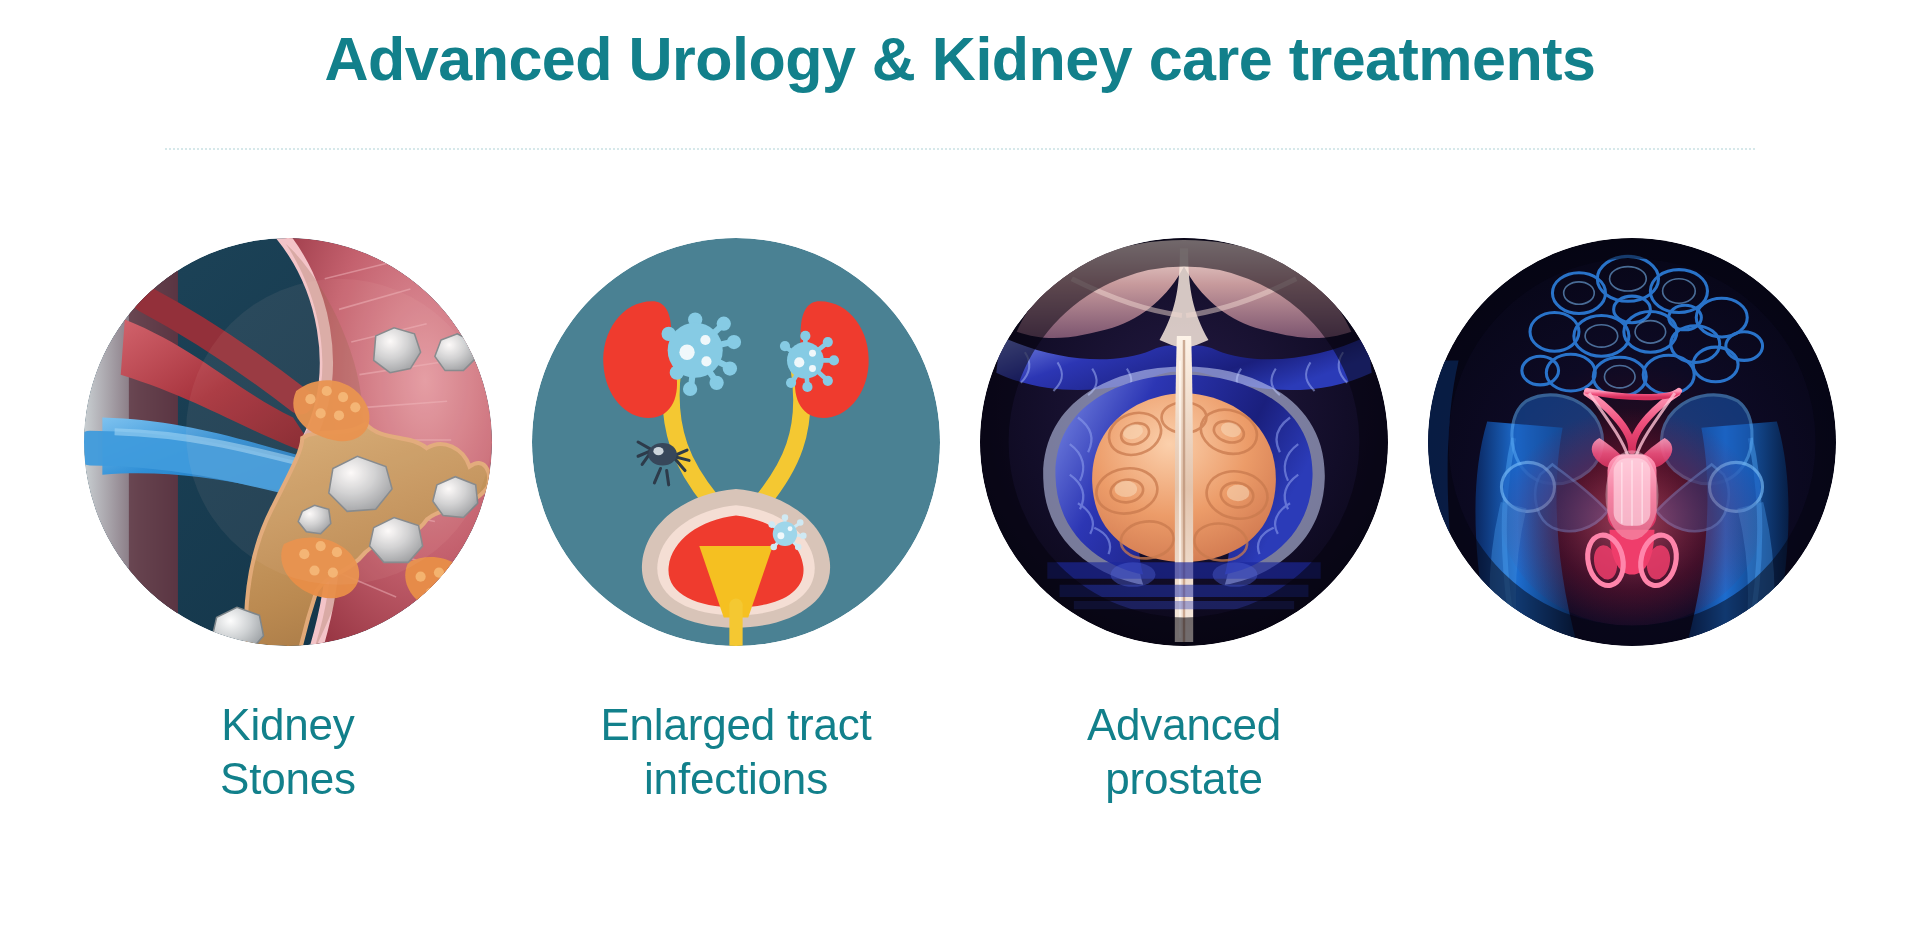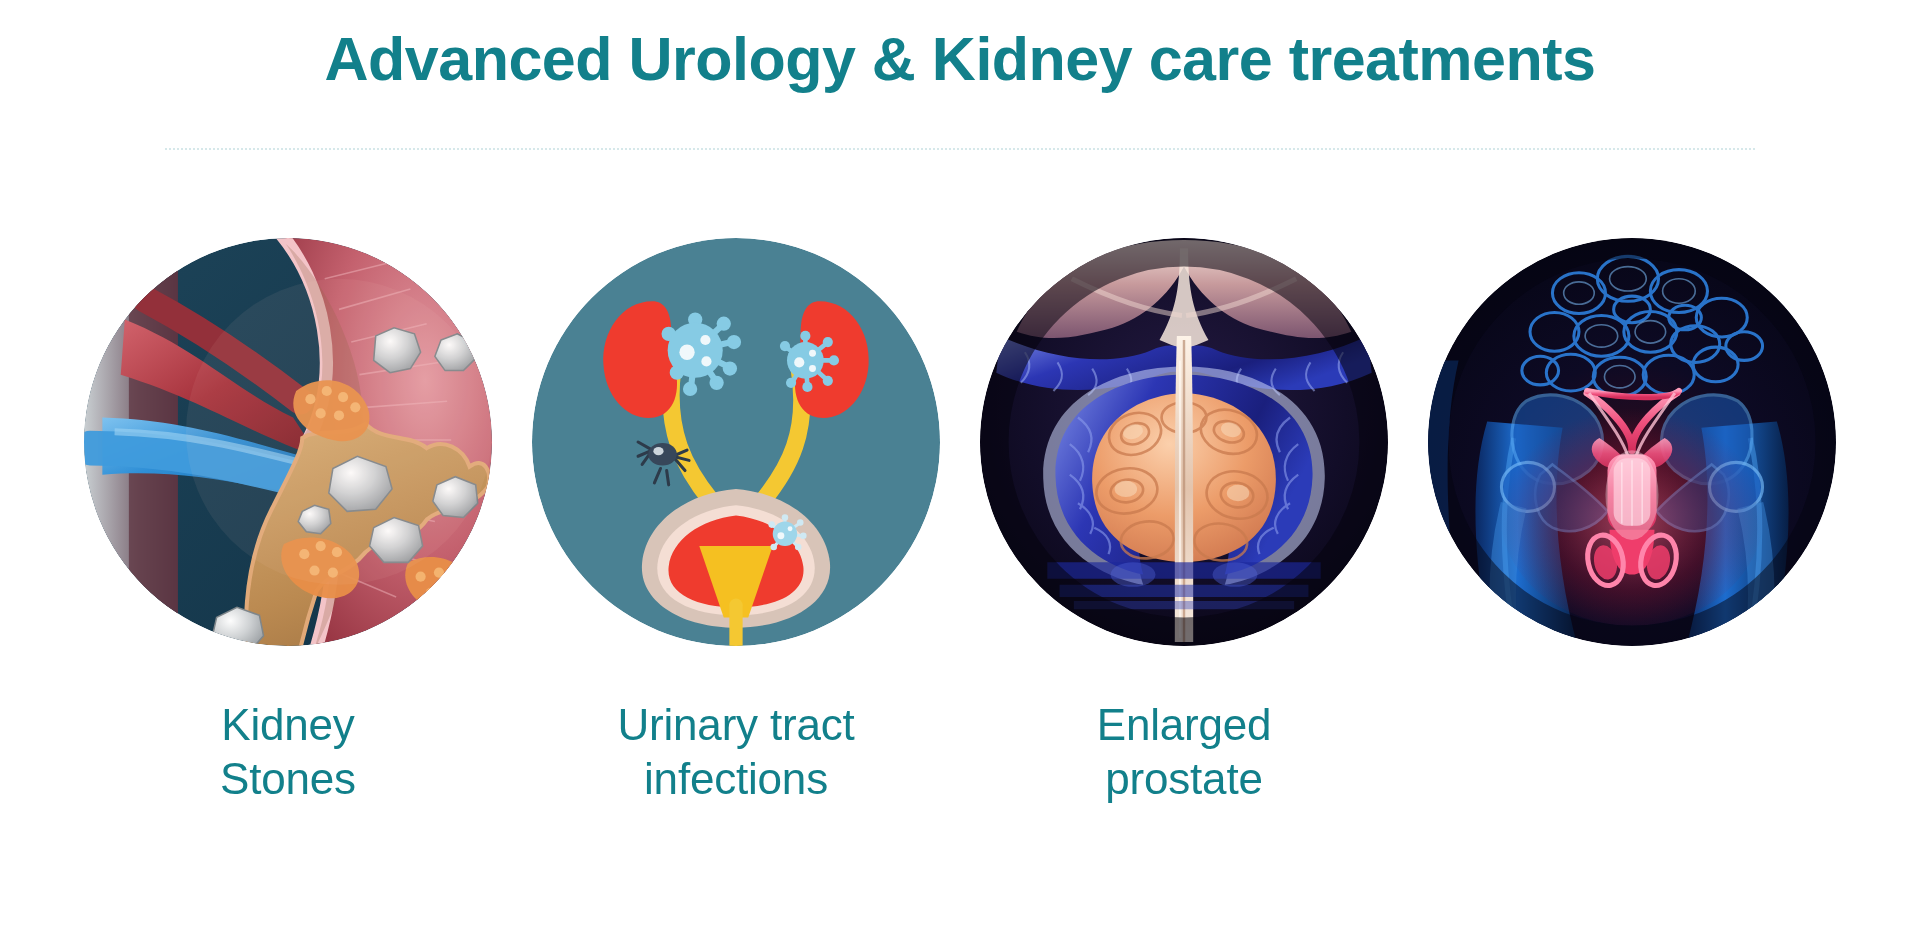--- a/index.html
+++ b/index.html
@@ -302,21 +302,21 @@
                 <path d="M138 214 L154 218"></path>
                 <path d="M138 214 L150 228"></path>
               <path d="M126 226 L120 240"></path>
                 <path d="M132 228 L134 242"></path>
             </g>
             <ellipse cx="128" cy="212" rx="14" ry="11" fill="#37475a"></ellipse>
             <ellipse cx="124" cy="209" rx="5" ry="4" fill="#e6eef3" opacity="0.85"></ellipse>
           </g>
         </svg>
       </div>
-      <div class="card-label">Urinary tract
+      <div class="card-label">Enlarged tract
 infections</div>
     </div>
 
     <div class="card">
       <div class="circle">
         <svg viewBox="0 0 400 400" xmlns="http://www.w3.org/2000/svg">
           <defs>
             <clipPath id="c3">
                 <circle cx="200" cy="200" r="200"></circle>
               </clipPath>
@@ -414,21 +414,21 @@
               <path d="M78 340 L322 340 L322 352 L78 352 Z" fill="#2436ad" opacity="0.6"></path>
               <path d="M92 356 L308 356 L308 364 L92 364 Z" fill="#3245bb" opacity="0.45"></path>
               <ellipse cx="150" cy="330" rx="22" ry="12" fill="#4a5cd0" opacity="0.5"></ellipse>
               <ellipse cx="250" cy="330" rx="22" ry="12" fill="#4a5cd0" opacity="0.5"></ellipse>
             </g>
 
             <circle cx="200" cy="200" r="200" fill="none" stroke="#06040f" stroke-width="56" opacity="0.55"></circle>
           </g>
         </svg>
       </div>
-      <div class="card-label">Enlarged
+      <div class="card-label">Advanced
 prostate</div>
     </div>
 
     <div class="card">
       <div class="circle">
         <svg viewBox="0 0 400 400" xmlns="http://www.w3.org/2000/svg">
           <defs>
             <clipPath id="c4">
                 <circle cx="200" cy="200" r="200"></circle>
               </clipPath>

